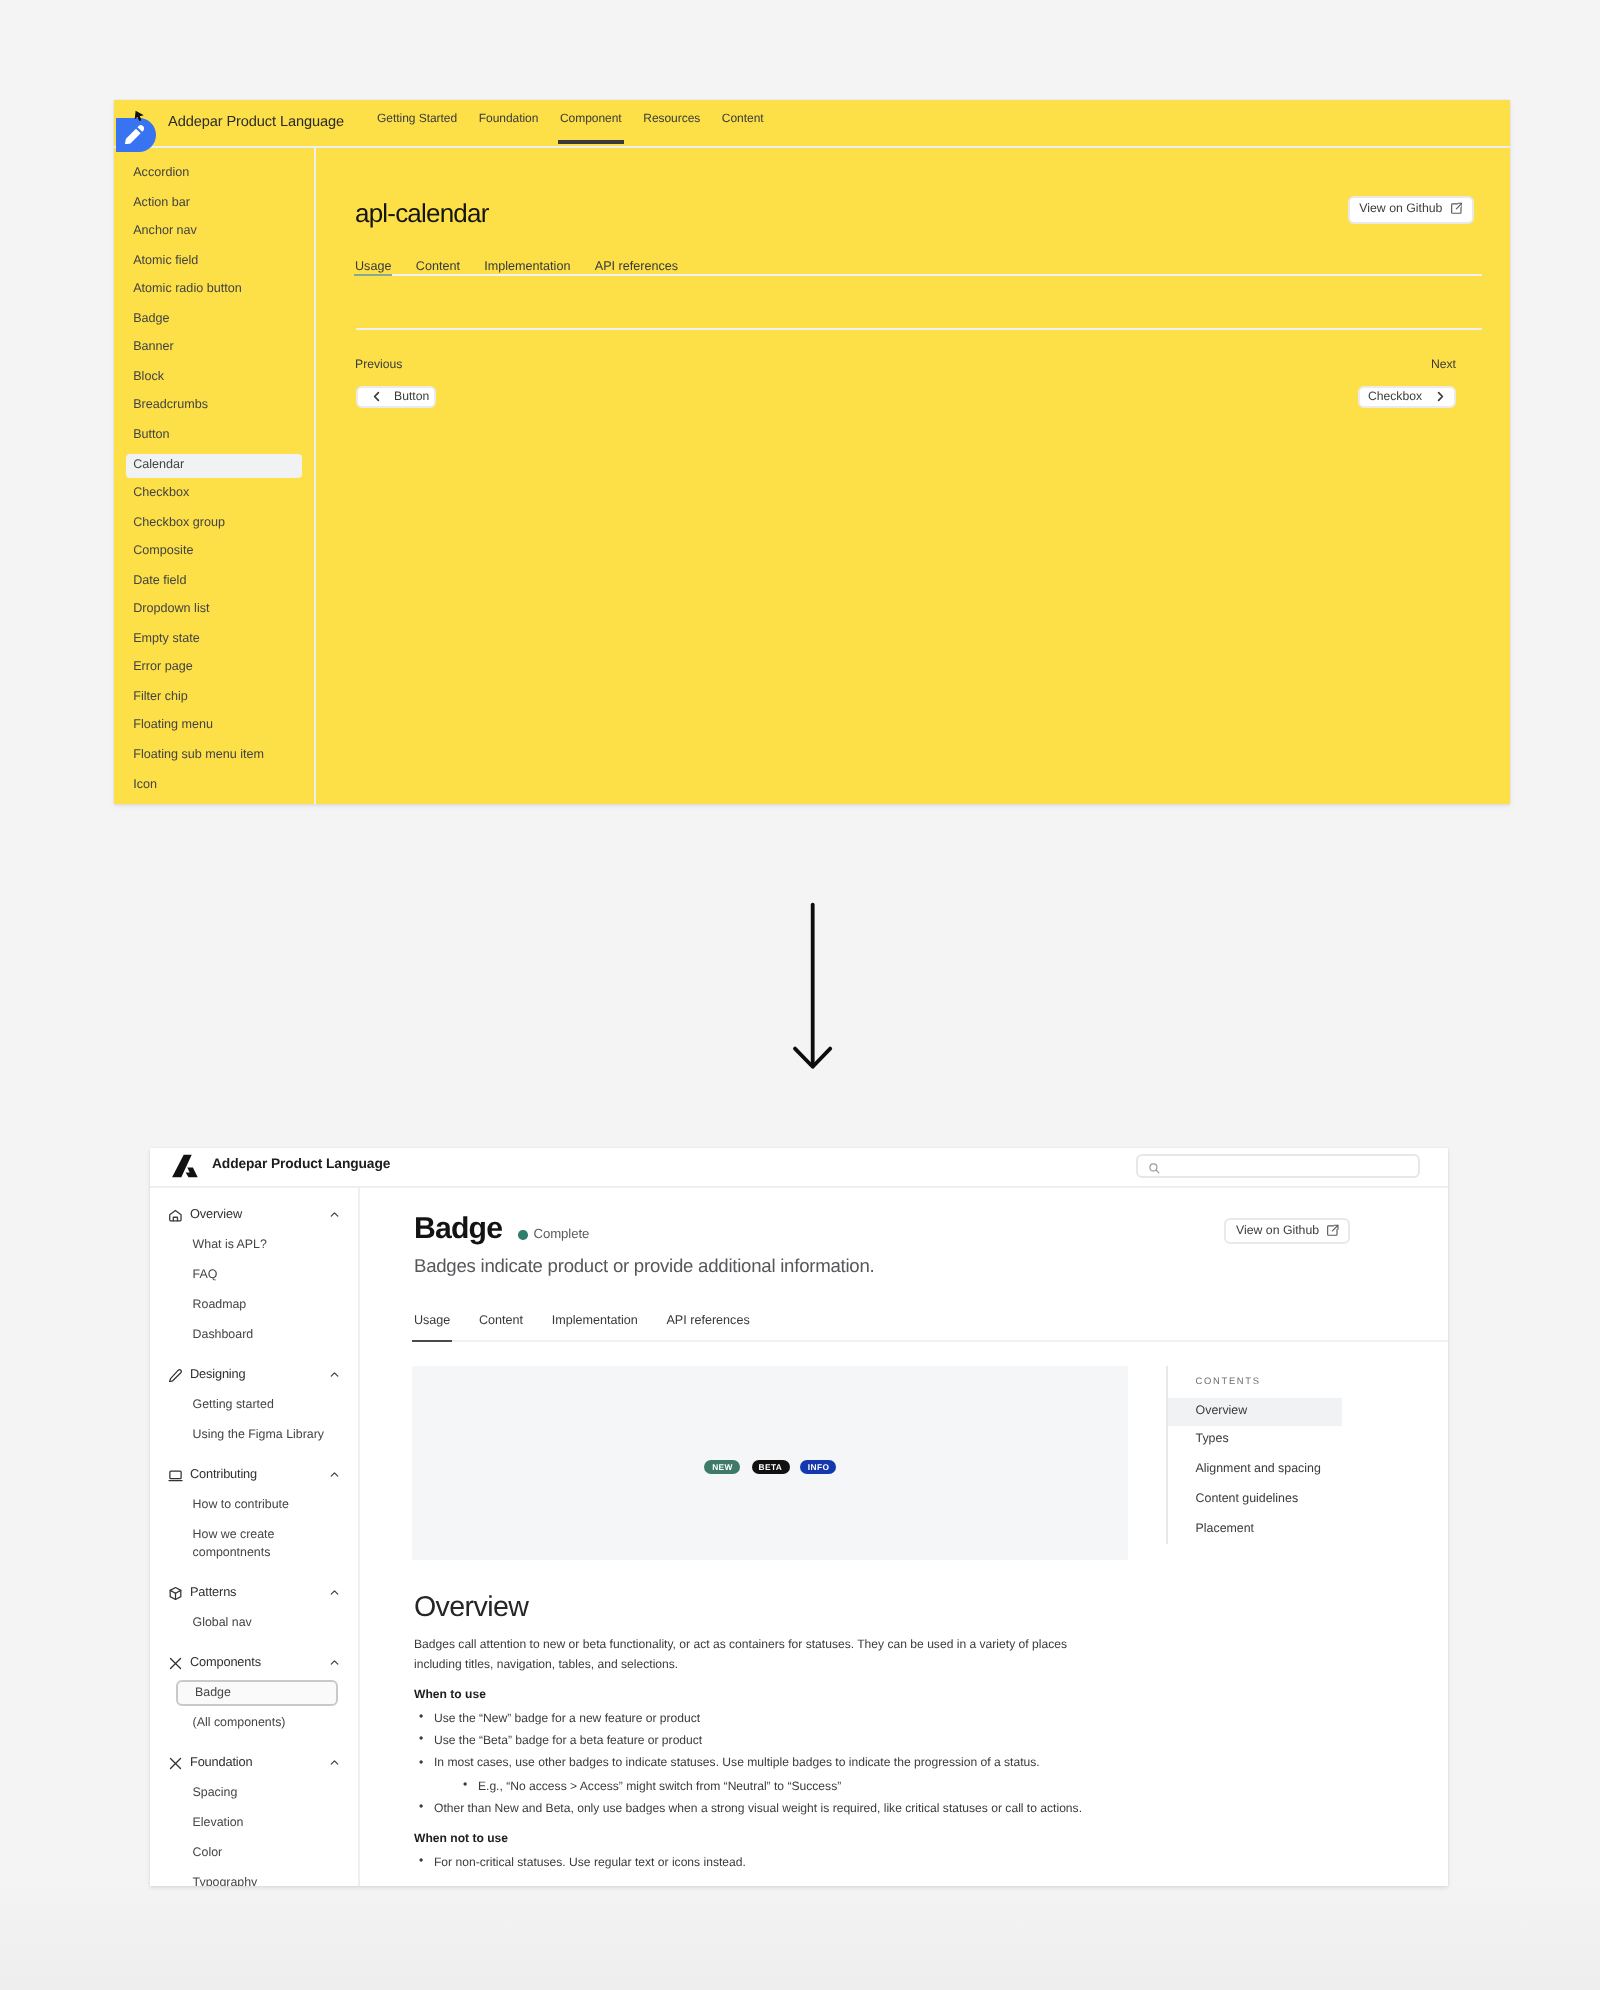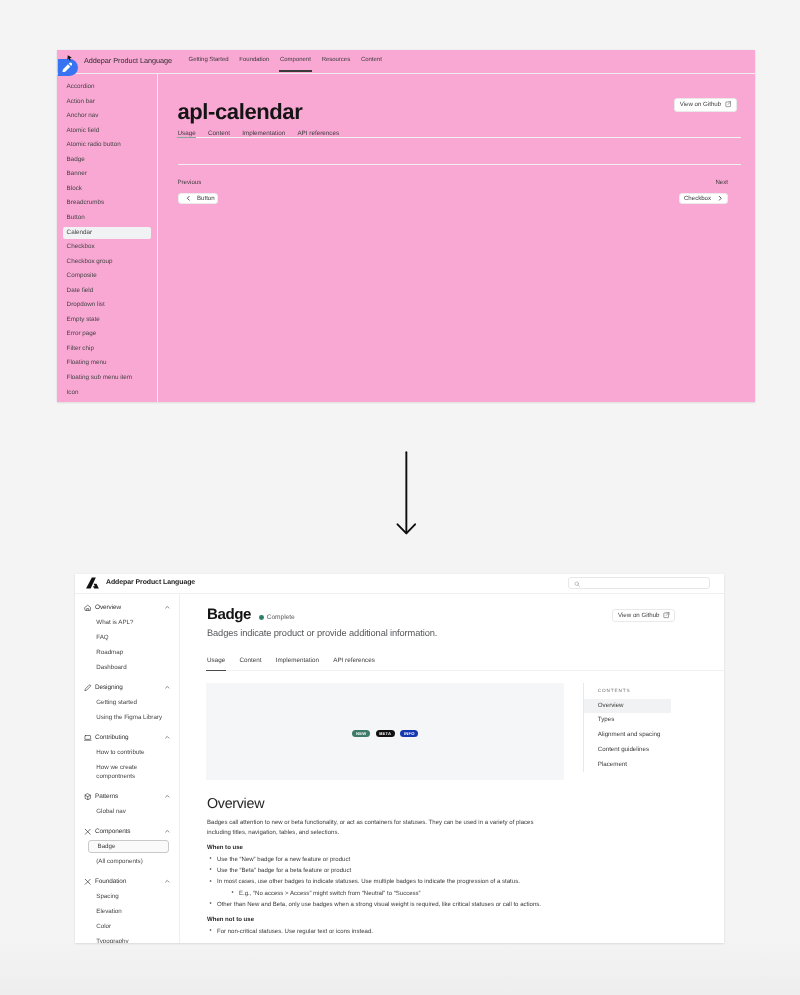--- a/index.html
+++ b/index.html
@@ -1,19 +1,19 @@
 <!DOCTYPE html>
 <html><head>
 <meta charset="utf-8">
 <style>
   html,body{margin:0;padding:0;}
   body{width:800px;height:995px;background:linear-gradient(180deg,#f4f4f5 0%,#f4f4f5 94%,#eeeeee 100%);font-family:"Liberation Sans",sans-serif;overflow:hidden;
        -webkit-font-smoothing:antialiased;text-rendering:geometricPrecision;}
   .stage{position:relative;width:800px;height:995px;}
-  .panel{position:absolute;background:#f9a8d4;overflow:hidden;}
+  .panel{position:absolute;background:#fde047;overflow:hidden;}
 
   
   #top-panel{left:57px;top:50px;width:698px;height:352px;
     box-shadow:0 1px 2px rgba(0,0,0,0.09),0 0 1px rgba(0,0,0,0.07);}
   .t-header{position:absolute;left:0;top:0;width:698px;height:23px;border-bottom:1px solid #efefef;}
   .t-logo{position:absolute;left:0.5px;top:9px;width:20px;height:16.5px;background:#3874f2;
     border-radius:0 9px 9px 0;}
   .t-logo svg{position:absolute;left:4.3px;top:3.2px;}
   .t-cursor{position:absolute;left:10.2px;top:5.2px;width:5.6px;height:5.6px;}
   .t-brand{position:absolute;left:27px;top:6.3px;font-size:7.3px;color:#2b2b2b;letter-spacing:-0.05px;}
@@ -22,21 +22,21 @@
   .t-nav span.active::after{content:"";position:absolute;left:-1px;right:-1px;bottom:-8.5px;height:1.3px;background:#3a3a3a;}
 
   .t-side{position:absolute;left:0;top:23px;width:100.5px;height:329px;border-right:1px solid #efefef;padding-top:6.8px;box-sizing:border-box;overflow:hidden;}
   .t-side-item{height:14.55px;padding-left:9.6px;font-size:6.3px;color:#434343;
      display:flex;align-items:center;box-sizing:border-box;}
   .t-side-item .box{display:block;height:12px;line-height:12px;margin-left:-3.2px;padding-left:3.2px;
      padding-right:6px;border-radius:2px;}
   .t-side-item.sel .box{background:#f1f2f3;width:88px;box-sizing:border-box;}
 
   .t-main{position:absolute;left:100.5px;top:23px;width:597.5px;height:329px;}
-  .t-title{position:absolute;left:20px;top:25.5px;font-size:22px;font-weight:bold;color:#141414;letter-spacing:-0.4px;}
+  .t-title{position:absolute;left:20px;top:25.5px;font-size:13px;font-weight:normal;color:#141414;letter-spacing:-0.4px;}
   .t-gh{position:absolute;left:516.5px;top:25px;width:63px;height:13.5px;border:1px solid #e9e9e9;border-radius:3px;
     font-size:6.15px;color:#3c3c3c;display:flex;align-items:center;justify-content:center;gap:3.5px;background:#fff;box-sizing:border-box;}
   .t-tabs{position:absolute;left:20px;top:57px;display:flex;gap:12.2px;}
   .t-tabs span{font-size:6.3px;color:#3a3a3a;position:relative;white-space:nowrap;}
   .t-tabs span.active::after{content:"";position:absolute;left:-0.5px;right:-0.5px;top:6.8px;height:1.5px;background:#82aa9c;z-index:2;}
   .t-tabrule{position:absolute;left:20px;width:563.5px;top:63.5px;height:1px;background:#f2f2f2;}
   .t-rule{position:absolute;left:20px;width:563.5px;top:91px;height:1px;background:#f0f0f0;}
   .t-prevlabel{position:absolute;left:20px;top:106.2px;font-size:6.1px;color:#3b3b3b;}
   .t-nextlabel{position:absolute;left:548px;width:22.5px;text-align:right;top:106.2px;font-size:6.1px;color:#3b3b3b;}
   .t-btn{position:absolute;top:119.8px;border:1px solid #ebebeb;border-radius:3px;height:11.6px;

